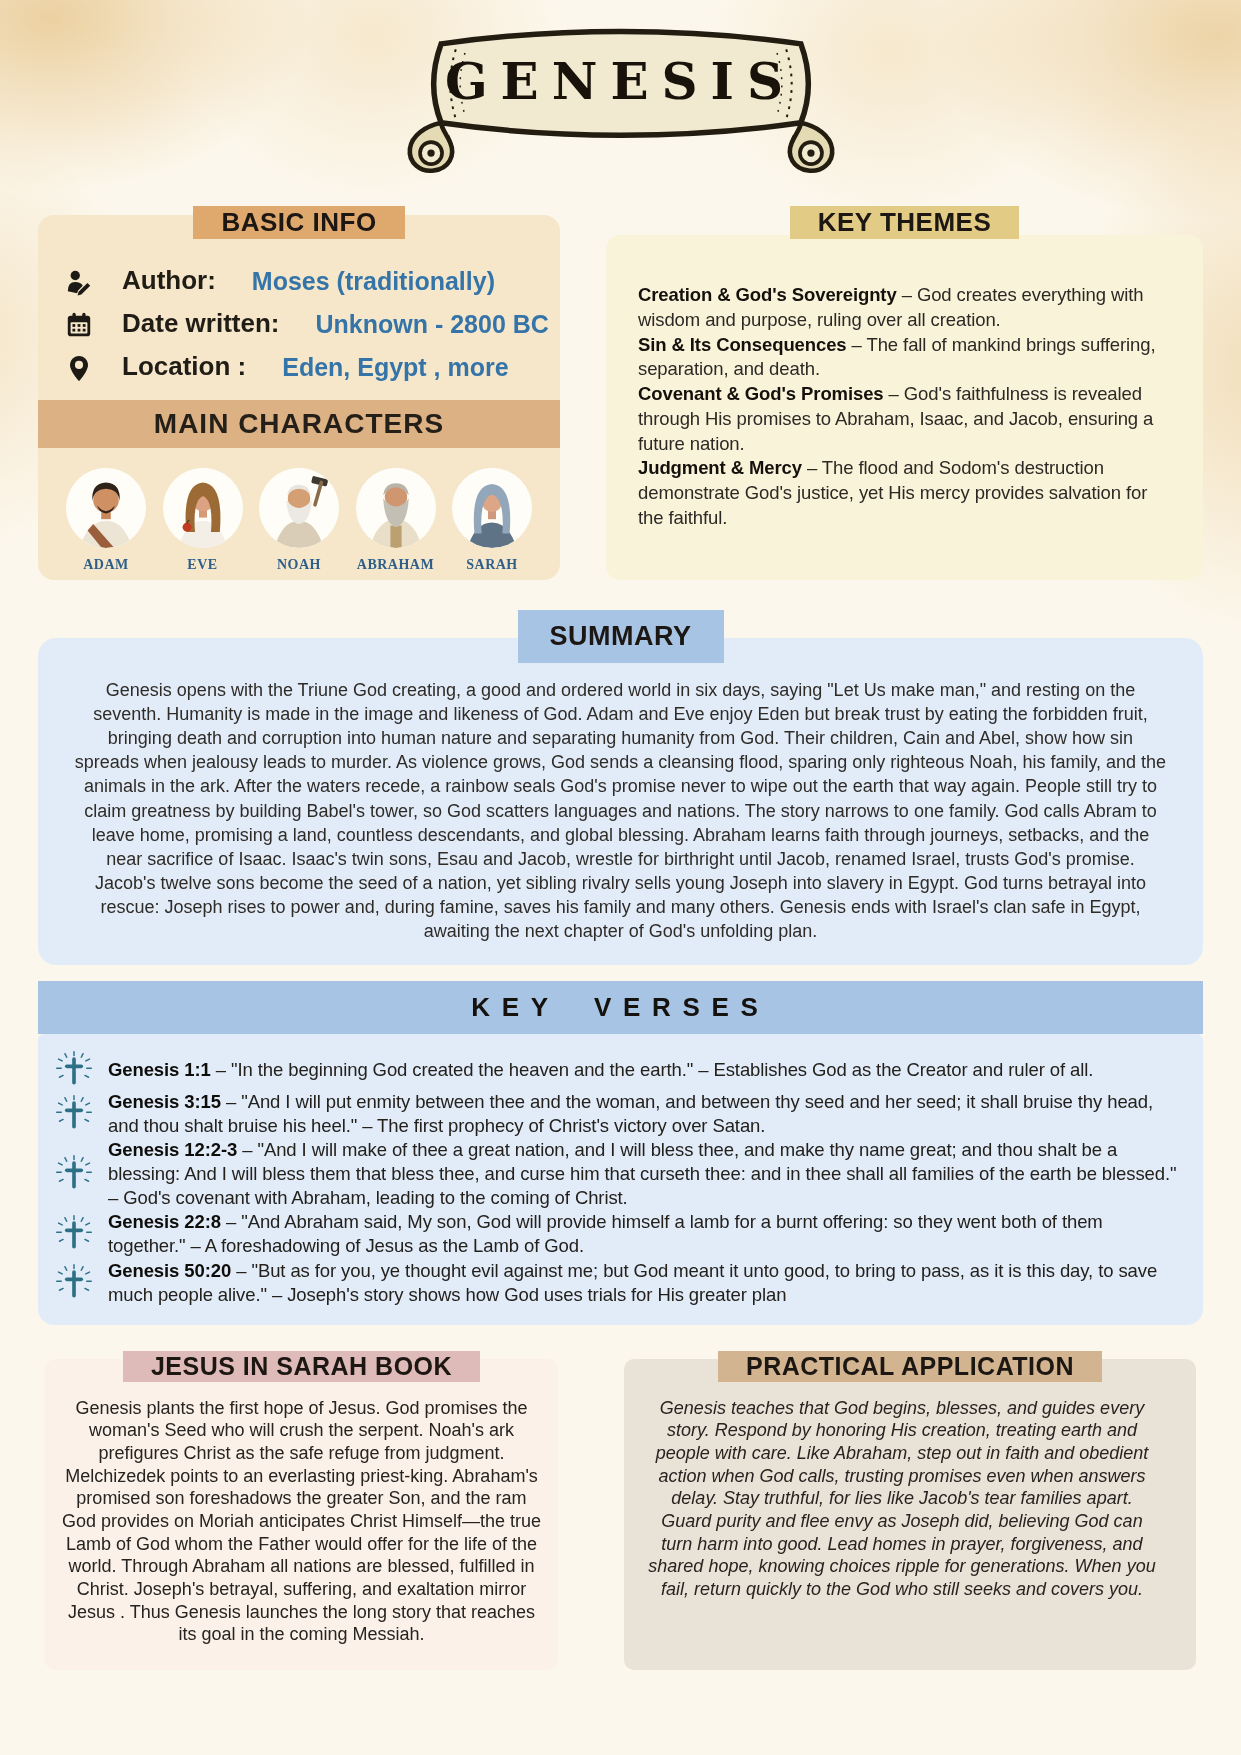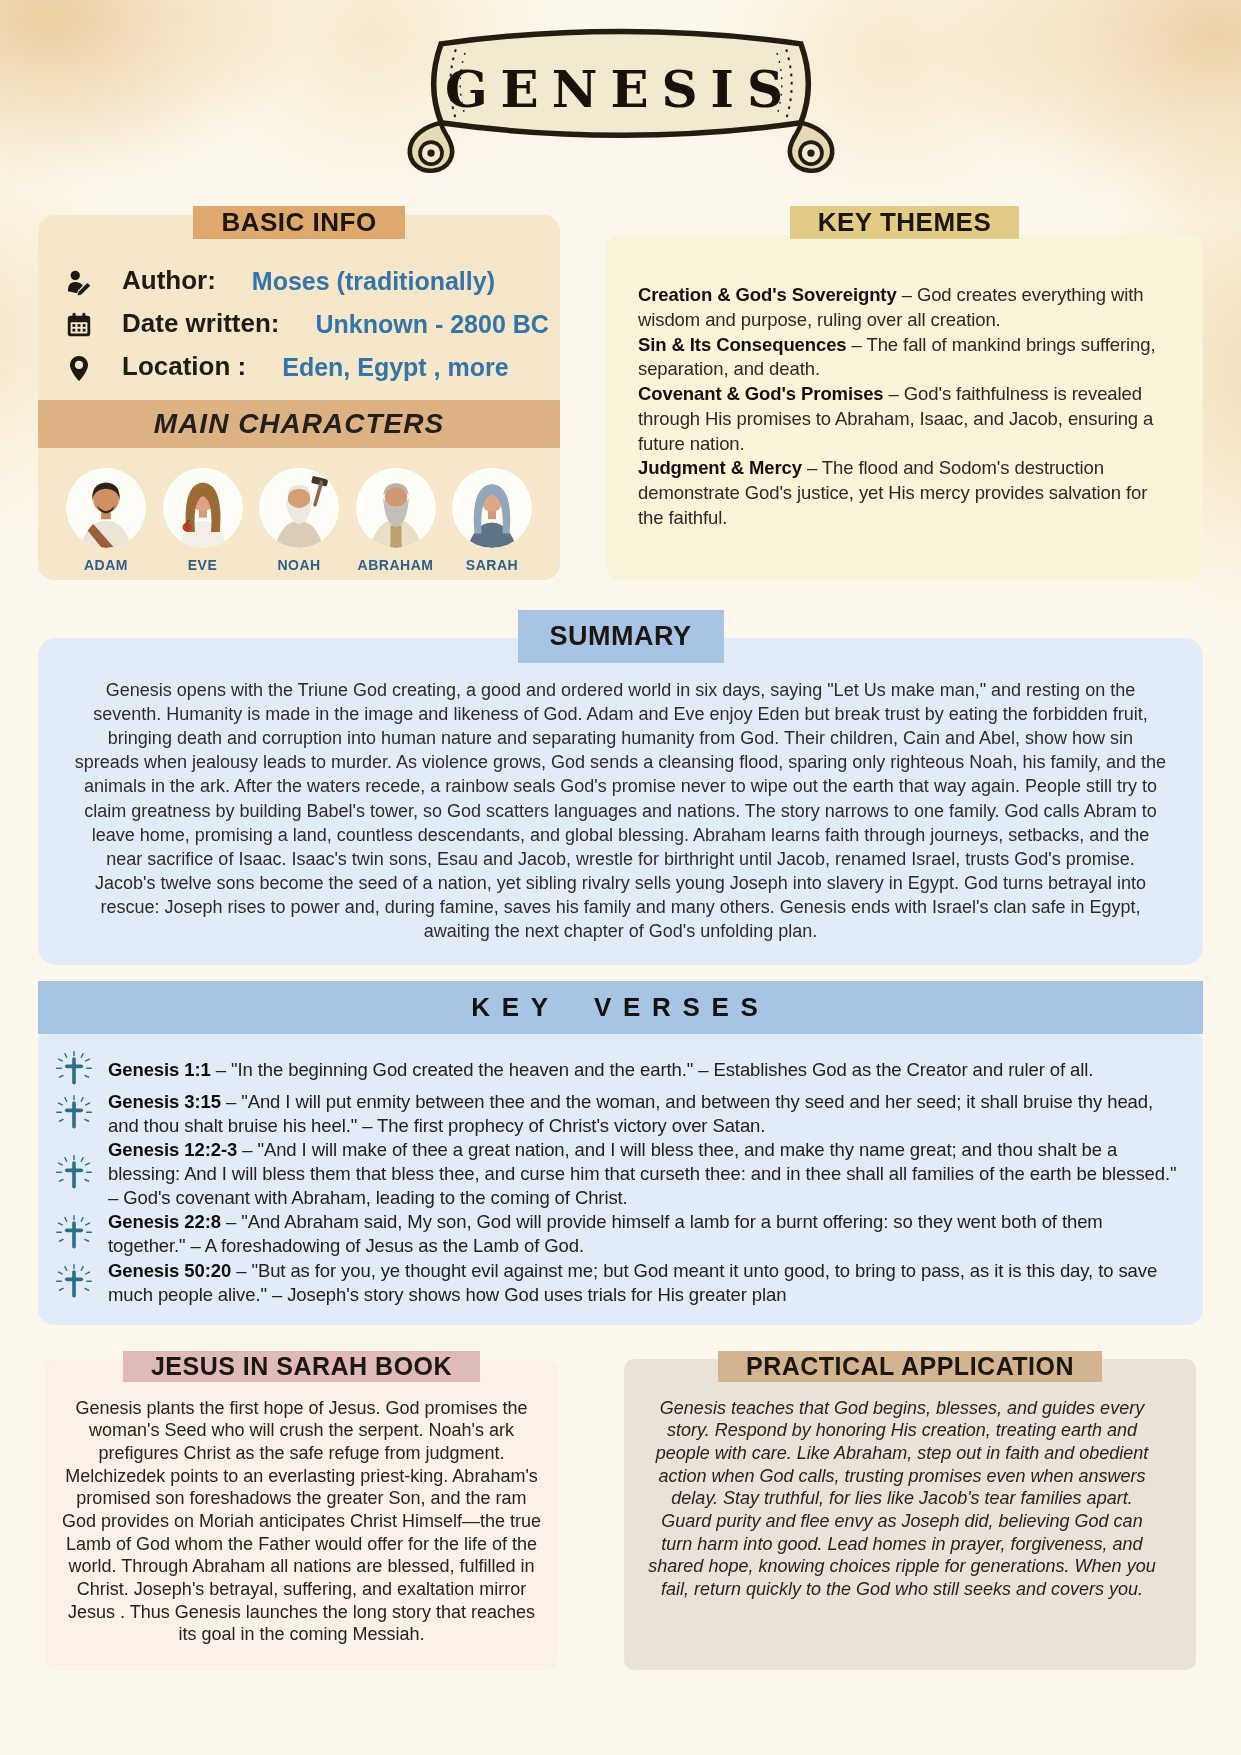--- a/index.html
+++ b/index.html
@@ -12,21 +12,21 @@
       radial-gradient(300px 420px at 101% 21%, rgba(228,190,120,.42), transparent 62%),
       radial-gradient(260px 340px at -2% 19%, rgba(228,190,120,.30), transparent 62%),
       radial-gradient(300px 260px at 30% 2%, rgba(231,198,134,.30), transparent 62%),
       radial-gradient(300px 260px at 72% 3%, rgba(231,198,134,.30), transparent 62%),
       #fcf7ec;
   }
   
   .banner{ width:560px; height:156px; margin:20px auto 0; position:relative; }
   .banner svg{ width:100%; height:100%; display:block; }
   .banner-title{
-    position:absolute; left:0; right:0; top:40px; text-align:center;
+    position:absolute; left:0; right:0; top:32px; text-align:center;
     font-family:"DejaVu Serif", serif; font-weight:700; font-size:50px;
     letter-spacing:13px; color:#18120a;
   }
   
   .section-header{
     position:relative; z-index:2; width:max-content; margin:0 auto -24px;
     padding:1px 28px; font-weight:800; font-size:26px; color:#1c1712;
     text-align:center; letter-spacing:.5px;
   }
   .hdr-tan { background:#dfa96e; }
@@ -38,24 +38,24 @@
   .columns{ display:flex; gap:46px; padding:0 38px; margin-top:30px; align-items:stretch; }
   .col-left{ width:522px; flex:0 0 522px; }
   .col-right{ flex:1; display:flex; flex-direction:column;gap:20px; }
   .basic-card{ background:#f6e7ca; border-radius:16px; padding:44px 0 0; overflow:hidden; height:365px; }
   .info-row{ display:flex; align-items:flex-end; gap:28px; padding:6px 26px; }
   .info-icon{ flex:0 0 30px; display:flex; justify-content:center; }
   .info-label{ font-size:26px; font-weight:800; color:#201c16; white-space:nowrap; }
   .info-value{ font-size:25px; font-weight:700; color:#3474a8; margin-left:8px; white-space:nowrap; }
   .characters-band{
     background:#dcb184; text-align:center; font-size:28px; font-weight:800;
-    letter-spacing:1px; color:#241f18; padding:8px 0; margin-top:12px;font-style:italic;
+    letter-spacing:1px; color:#241f18; padding:8px 0; margin-top:12px;
   }
   .avatars{ display:flex; justify-content:space-between; padding:20px 24px 6px; }
-  .avatar{ display:flex; flex-direction:column; align-items:center; width:88px; }
+  .avatar{ display:flex; flex-direction:column; align-items:center; width:88px;font-family:Liberation Serif, serif; }
   .avatar-circle{
     width:80px; height:80px; border-radius:50%; overflow:hidden;
     background:radial-gradient(circle at 50% 42%, #ffffff 55%, #f0e6d0 100%);
   }
   .avatar-circle svg{ width:100%; height:100%; display:block; }
   .avatar-name{ margin-top:9px; font-size:14px; font-weight:800; color:#2d5f8a; letter-spacing:.5px; }
   .themes-card{
     background:#f9f3da; border-radius:14px; padding:48px 32px 20px;
     flex:1; height:365px; overflow:hidden;
   }

